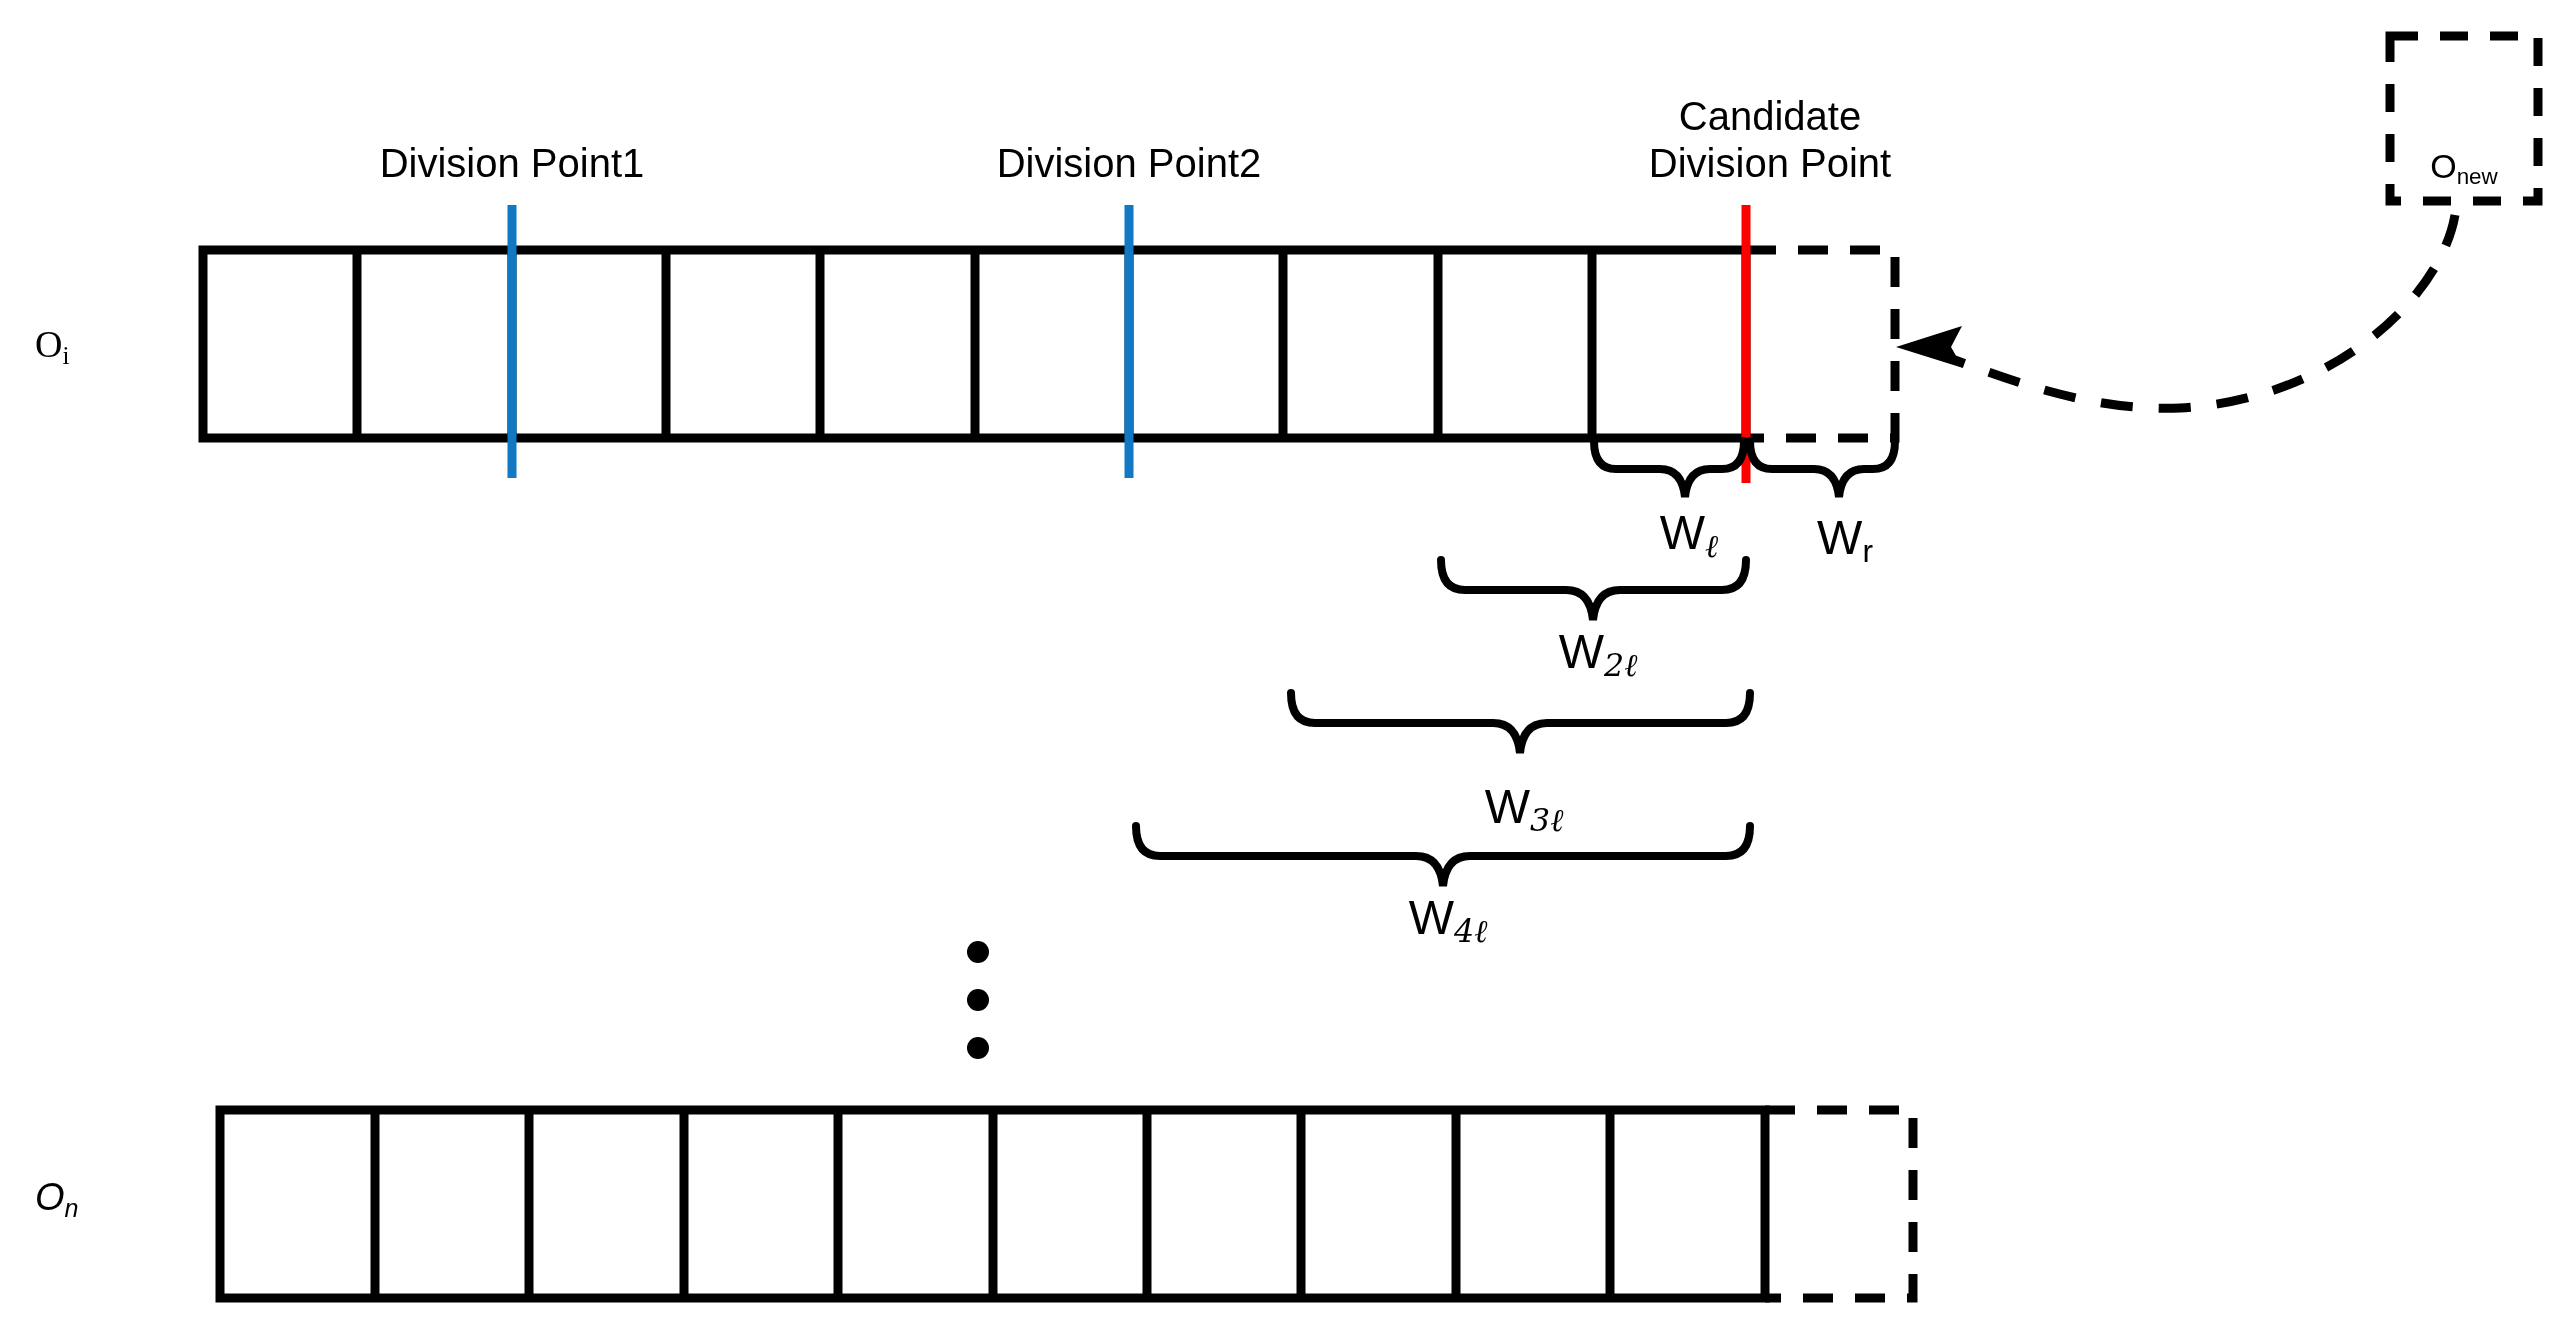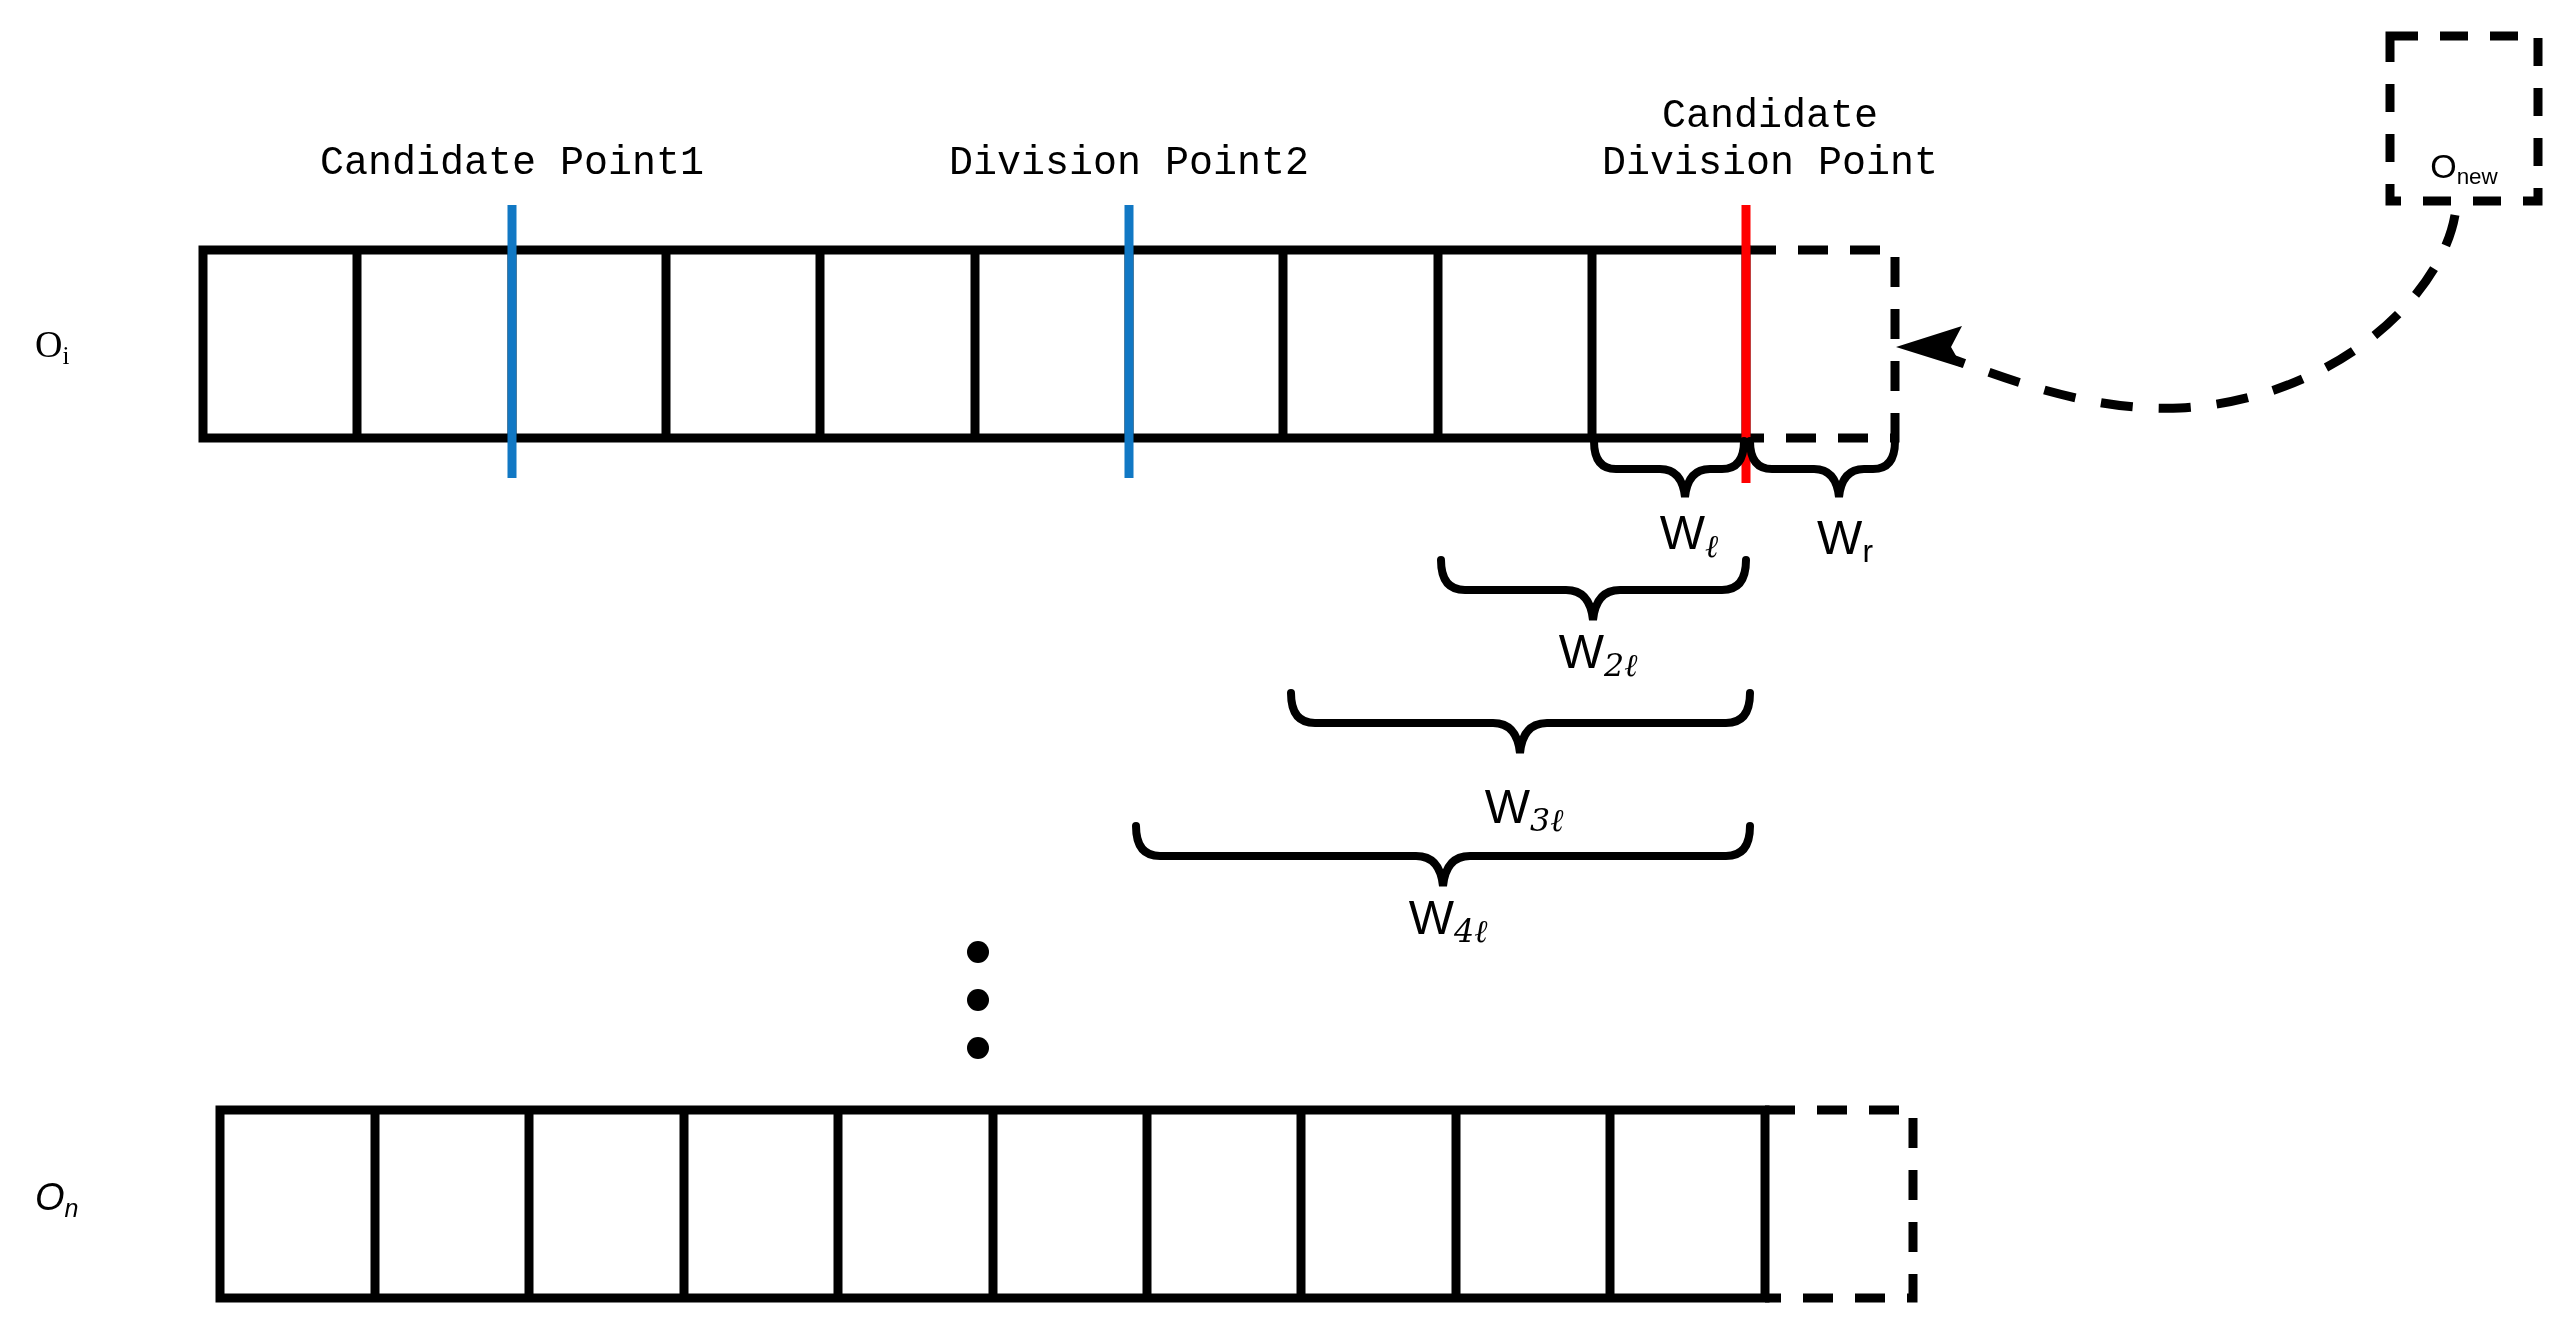--- a/index.html
+++ b/index.html
@@ -28,21 +28,20 @@
   .lbl {
     position: absolute;
     color: #000000;
     font-family: "Liberation Sans", sans-serif;
     white-space: nowrap;
     line-height: 1.18;
   }
   .lbl-head {
     font-size: 40px;
     text-align: center;
-    font-family: Liberation Mono, monospace;
   }
   .lbl-row {
     font-size: 38px;
   }
   .lbl-w {
     font-size: 48px;
   }
   .lbl-onew {
     font-size: 34px;
   }
@@ -150,21 +149,21 @@
     </g>
 
     <g>
       <circle cx="978" cy="952" r="11" fill="#000000"></circle>
       <circle cx="978" cy="1000" r="11" fill="#000000"></circle>
       <circle cx="978" cy="1048" r="11" fill="#000000"></circle>
     </g>
 
   </svg>
 
-  <div class="lbl lbl-head ctr" style="left:512px; top:140px;">Candidate Point1</div>
+  <div class="lbl lbl-head ctr" style="left:512px; top:140px;">Division Point1</div>
 
   <div class="lbl lbl-head ctr" style="left:1129px; top:140px;">Division Point2</div>
 
   <div class="lbl lbl-head ctr" style="left:1770px; top:93px;">
     <div>Candidate</div>
     <div>Division Point</div>
   </div>
 
   <div class="lbl lbl-row" style="left:35px; top:322px;font-family:Liberation Serif, serif;"><span>O</span><span class="sub">i</span></div>
 

